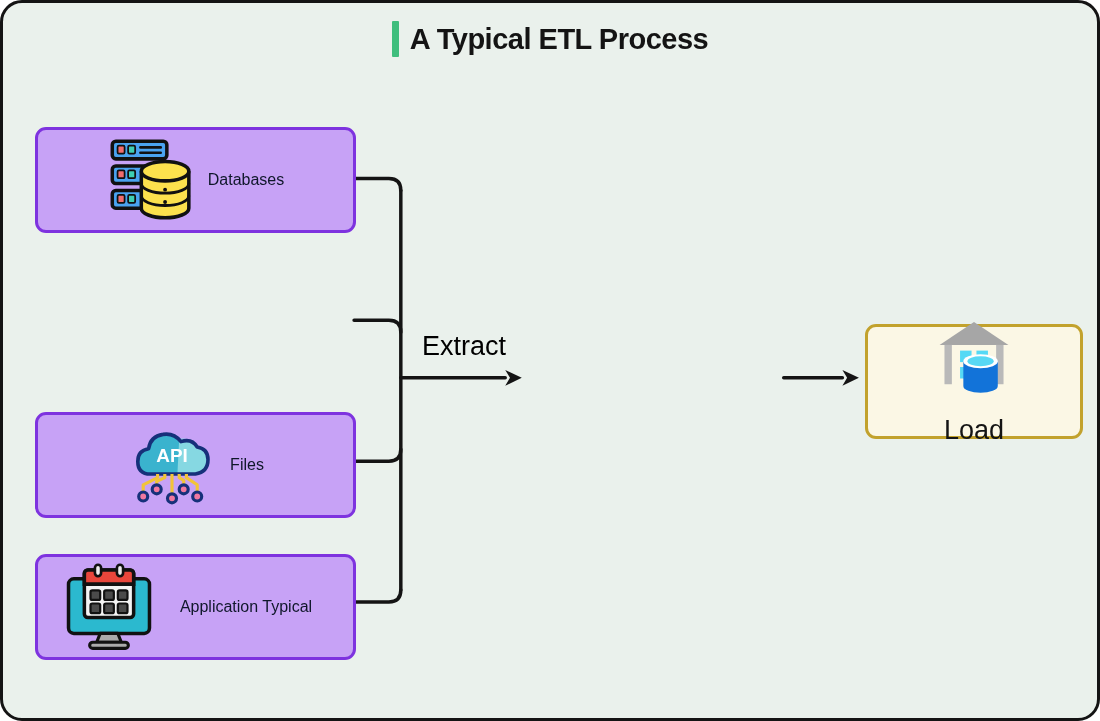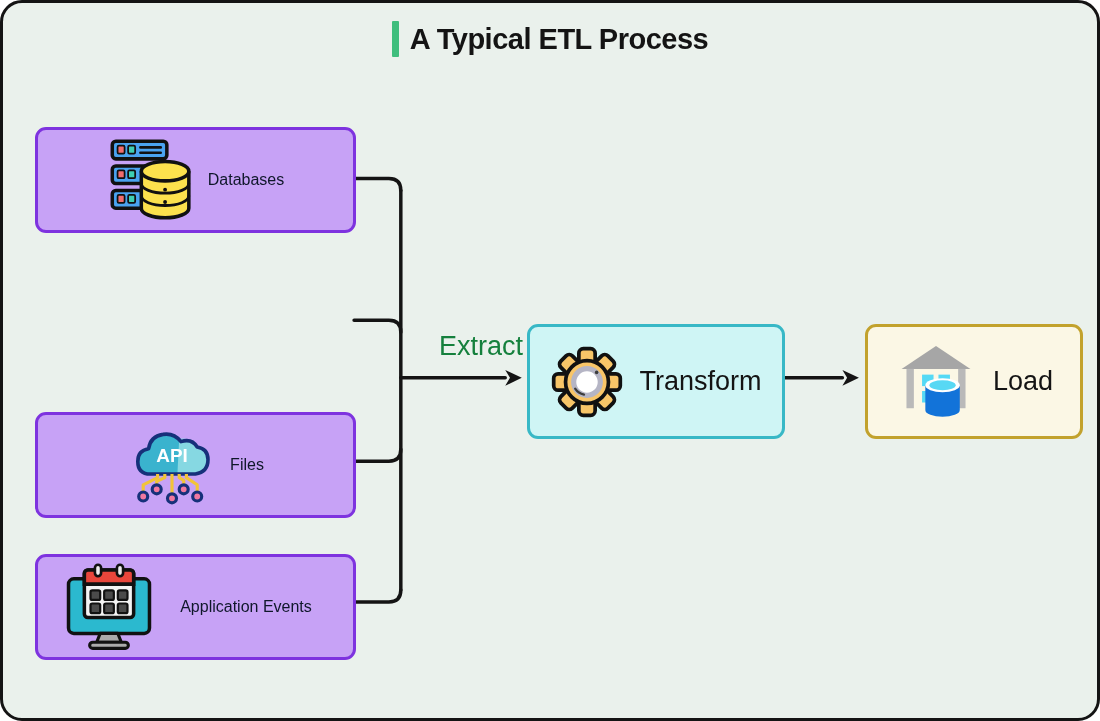--- a/index.html
+++ b/index.html
@@ -25,27 +25,27 @@
   .src-1{top:124px;} .src-2{top:267px;} .src-3{top:409px;} .src-4{top:551px;}
   .source-label{font-size:16px;color:#0f172a;text-align:center;line-height:1.12;}
   .wrap-label{width:160px;}
 
   .transform-box{
     left:524px;top:321px;width:258px;height:115px;gap:15px;
     background:#CFF5F5;border:3px solid #38B8C6;
   }
   .load-box{
     left:862px;top:321px;width:218px;height:115px;gap:16px;
-    background:#FBF7E5;border:3px solid #C2A22D;
+    background:#FBF7E5;border:3px solid #C2A22D;flex-direction:column;
   }
   .stage-label{font-size:27px;color:#141414;}
 
   .extract-label{
-    position:absolute;left:402px;top:328px;width:118px;text-align:right;
-    font-size:27px;color:#15803d;
+    position:absolute;left:402px;top:328px;width:118px;text-align:center;
+    font-size:27px;color:#000000;
   }
   .icon{display:flex;justify-content:center;}
 </style>
 </head>
 <body>
 
 <div class="canvas">
 
   <svg class="connector-svg" viewBox="0 0 1100 721" preserveAspectRatio="none">
     <defs>
@@ -134,44 +134,25 @@
         <g fill="#4A4A4A" stroke="#111" stroke-width="2.5">
           <rect x="29" y="31" width="11" height="11" rx="2"></rect>
           <rect x="44.5" y="31" width="11" height="11" rx="2"></rect>
           <rect x="60" y="31" width="11" height="11" rx="2"></rect>
           <rect x="29" y="46" width="11" height="11" rx="2"></rect>
           <rect x="44.5" y="46" width="11" height="11" rx="2"></rect>
           <rect x="60" y="46" width="11" height="11" rx="2"></rect>
         </g>
       </svg>
     </span>
-    <span class="source-label wrap-label">Application Events</span>
+    <span class="source-label wrap-label">Application Typical</span>
   </div>
 
   <div class="extract-label">Extract</div>
 
-  <div class="box transform-box">
-    <span class="icon">
-      <svg width="74" height="74" viewBox="0 0 100 100">
-        <g transform="translate(50,50)">
-          <g fill="#F8C568" stroke="#111" stroke-width="5">
-            <rect x="-45" y="-11" width="90" height="22" rx="6"></rect>
-            <rect x="-45" y="-11" width="90" height="22" rx="6" transform="rotate(45)"></rect>
-            <rect x="-45" y="-11" width="90" height="22" rx="6" transform="rotate(90)"></rect>
-            <rect x="-45" y="-11" width="90" height="22" rx="6" transform="rotate(135)"></rect>
-          </g>
-          <circle r="29" fill="#F8C568" stroke="#111" stroke-width="5"></circle>
-          <circle r="18" fill="#FFFFFF" stroke="#B5B5C5" stroke-width="7"></circle>
-          <path d="M -16 9 A 18 18 0 0 0 -4 17" fill="none" stroke="#3C3C3C" stroke-width="3" stroke-linecap="round"></path>
-          <circle cx="13" cy="-13" r="2.4" fill="#3C3C3C"></circle>
-        </g>
-      </svg>
-    </span>
-    <span class="stage-label">Transform</span>
-  </div>
 
   <div class="box load-box">
     <span class="icon">
       <svg width="82" height="82" viewBox="0 0 100 100">
         <polygon points="50,6 92,34 8,34" fill="#A6A6A6"></polygon>
         <rect x="14" y="34" width="9" height="48" fill="#B9B9B9"></rect>
         <rect x="77" y="34" width="9" height="48" fill="#B9B9B9"></rect>
         <g fill="#55D9F5">
           <rect x="33" y="41" width="14" height="14"></rect>
           <rect x="53" y="41" width="14" height="14"></rect>

